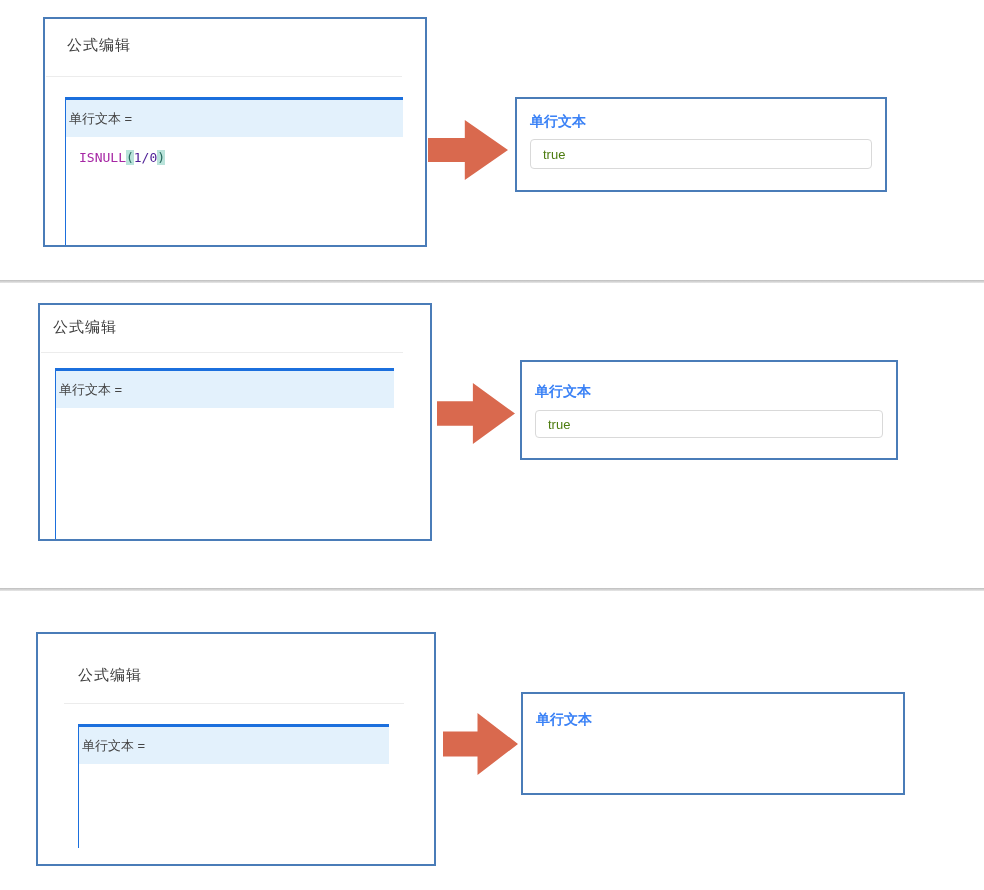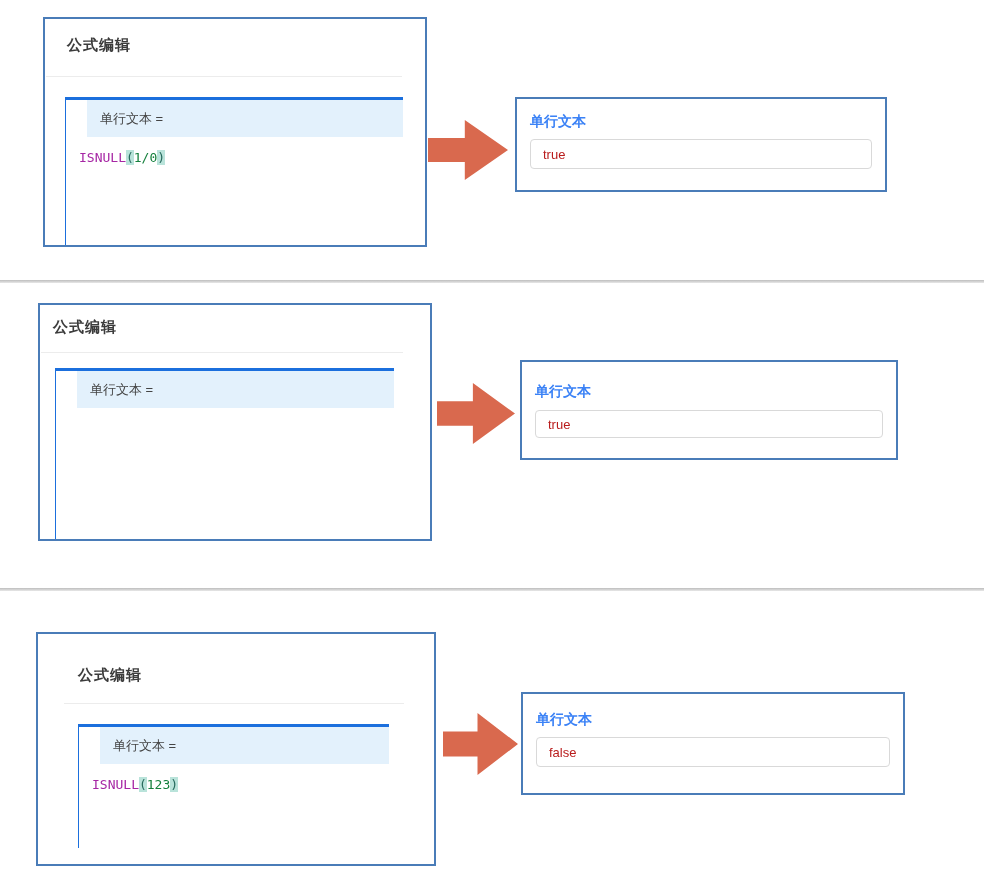--- a/index.html
+++ b/index.html
@@ -5,54 +5,54 @@
   html,body{margin:0;padding:0;}
   body{
     width:984px;height:890px;background:#ffffff;position:relative;overflow:hidden;
     font-family:"Liberation Sans","DejaVu Sans",sans-serif;
   }
   
   .panel-left{
     position:absolute;background:#fff;border:2px solid var(--panel-border,#4a7cb8);
     box-sizing:border-box;
   }
-  .panel-title{position:absolute;font-size:15px;color:#3c3c3c;letter-spacing:1px;white-space:nowrap;font-weight:bold;}
+  .panel-title{position:absolute;font-size:15px;color:#3c3c3c;letter-spacing:1px;white-space:nowrap;}
   .title-divider{position:absolute;height:1px;background:#ececec;}
   .editor{
     position:absolute;box-sizing:border-box;background:#fff;
     border-top:3px solid var(--editor-accent,#1b6fdd);
     border-left:1px solid var(--editor-accent,#1b6fdd);
   }
   .editor-header{
     height:37px;line-height:37px;background:var(--editor-header-bg,#e3f1fc);
-    padding-left:13px;font-size:13px;color:#444;white-space:pre;margin-left:21px;
+    padding-left:3px;font-size:13px;color:#444;white-space:pre;
   }
   .editor-code{
     padding:13px 0 0 13px;font-family:"DejaVu Sans Mono","Liberation Mono",monospace;
     font-size:13px;color:#333;white-space:pre;
   }
   .tok{white-space:pre;margin-top:38px;}
   .tok-fn{color:var(--function-token,#a626a4);}
-  .tok-plain{color:#15803d;}
+  .tok-plain{color:#4c1d95;}
   .tok-paren-hl{background:var(--paren-highlight-bg,#b9e3da);color:#26695c;}
   .tok-cursor{display:inline-block;width:2px;height:13px;background:#111;
     vertical-align:text-bottom;margin-left:-1px;}
   .arrow{
     position:absolute;background:var(--arrow,#d9694e);
     clip-path:polygon(0 30%,46% 30%,46% 0,100% 50%,46% 100%,46% 70%,0 70%);
   }
   .panel-right{
     position:absolute;background:#fff;border:2px solid var(--panel-border,#4a7cb8);
     box-sizing:border-box;
   }
   .result-label{position:absolute;left:13px;font-size:14px;font-weight:bold;color:#3b82f6;white-space:nowrap;}
   .result-input{
     position:absolute;left:13px;right:13px;height:30px;box-sizing:border-box;
     border:1px solid #d9d9d9;border-radius:4px;background:#fff;outline:none;
-    padding:0 12px;font-size:13px;color:#b91c1c;
+    padding:0 12px;font-size:13px;color:#4d7c0f;
     font-family:"Liberation Sans","DejaVu Sans",sans-serif;
   }
   .section-divider{
     position:absolute;left:0;width:984px;height:3px;
     background:linear-gradient(var(--section-divider,#bdbdbd),#e8e8e8);
   }
   
   #p1l{left:43px;top:17px;width:384px;height:230px;}
   #p1l .panel-title{left:22px;top:17px;}
   #p1l .title-divider{left:1px;top:57px;width:356px;}
@@ -119,21 +119,19 @@
 </div>
 
 <div class="section-divider" id="divider-b"></div>
 
 <div>
   <div class="panel-left" id="p3l">
     <div class="panel-title">公式编辑</div>
     <div class="title-divider"></div>
     <div class="editor">
       <div class="editor-header">单行文本 =</div>
-      <div class="editor-code"><span class="tok tok-fn">ISNULL</span><span class="tok tok-paren-hl">(</span><span class="tok tok-plain">123</span><span class="tok tok-paren-hl">)</span></div>
     </div>
   </div>
   <div class="arrow" id="a3"></div>
   <div class="panel-right" id="p3r">
     <div class="result-label">单行文本</div>
-    <input class="result-input" readonly="" value="false" style="">
   </div>
 </div>
 
 </body></html>

